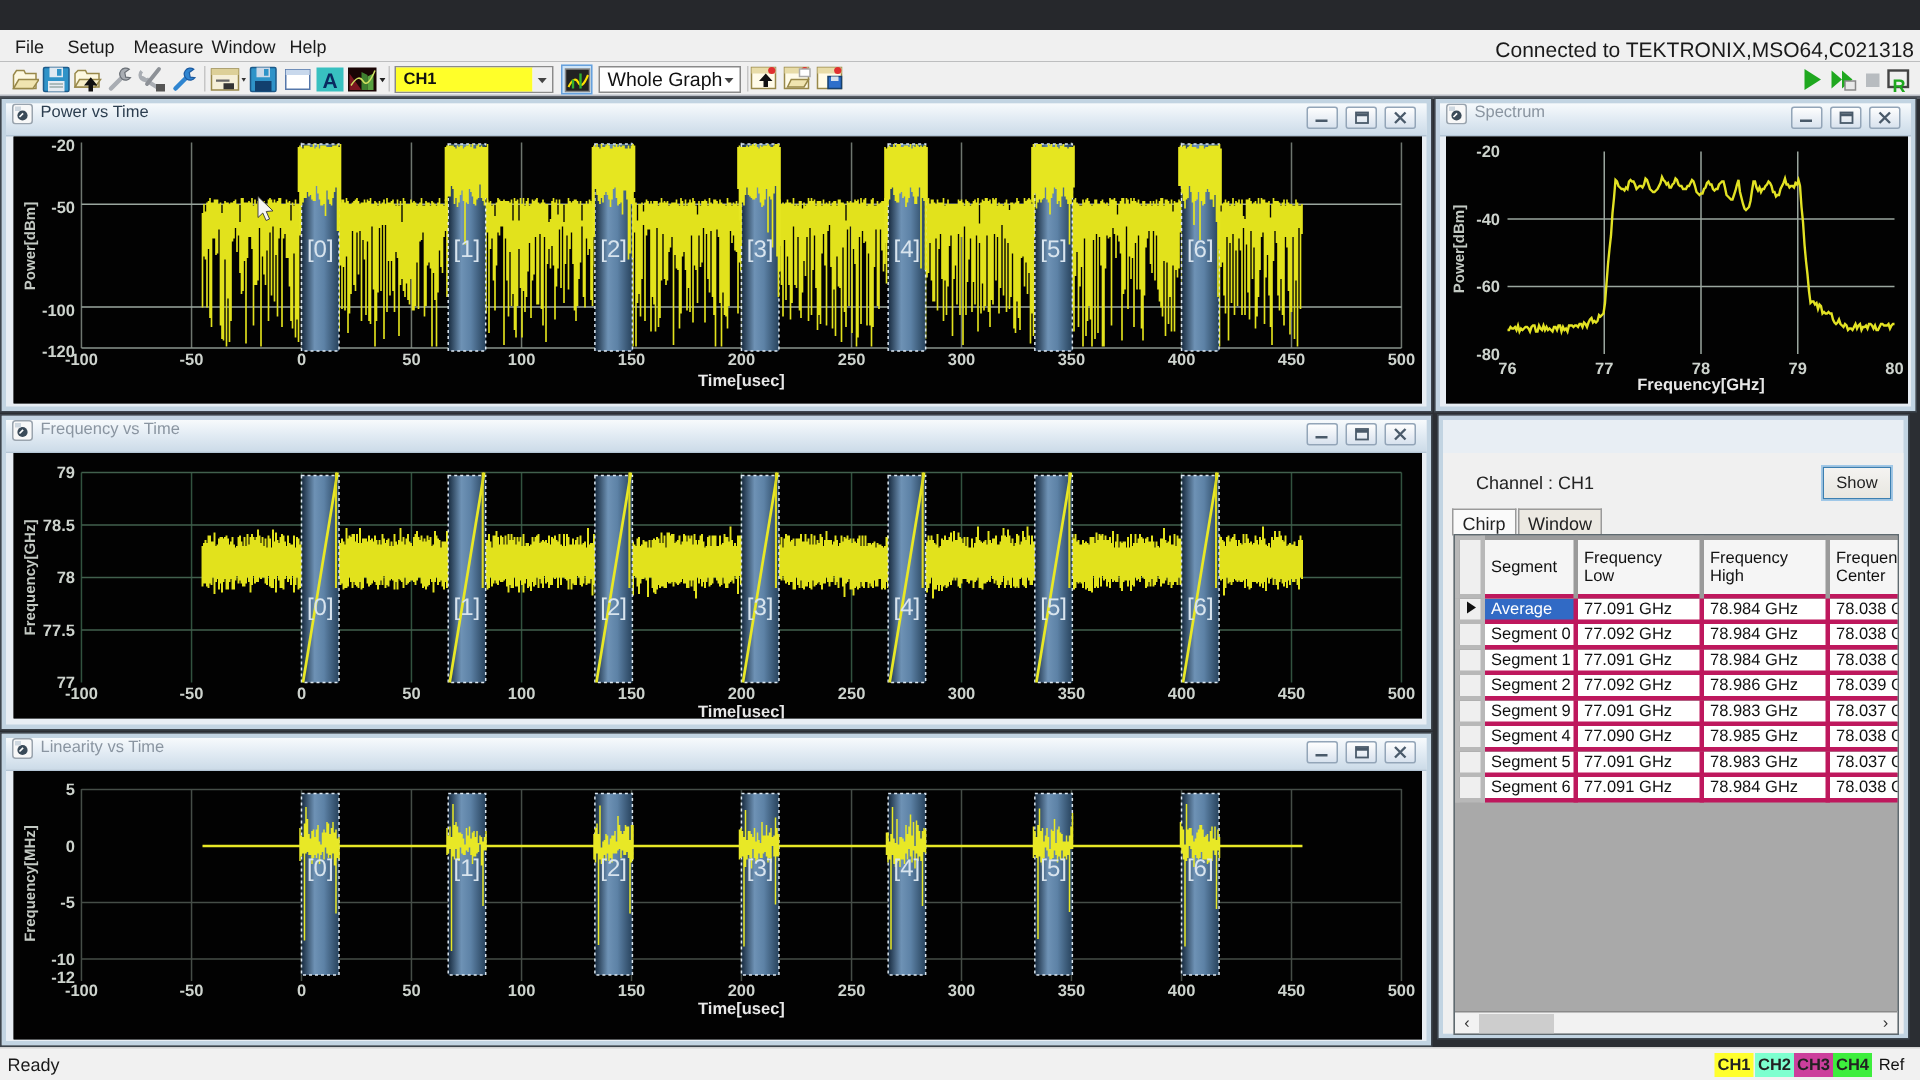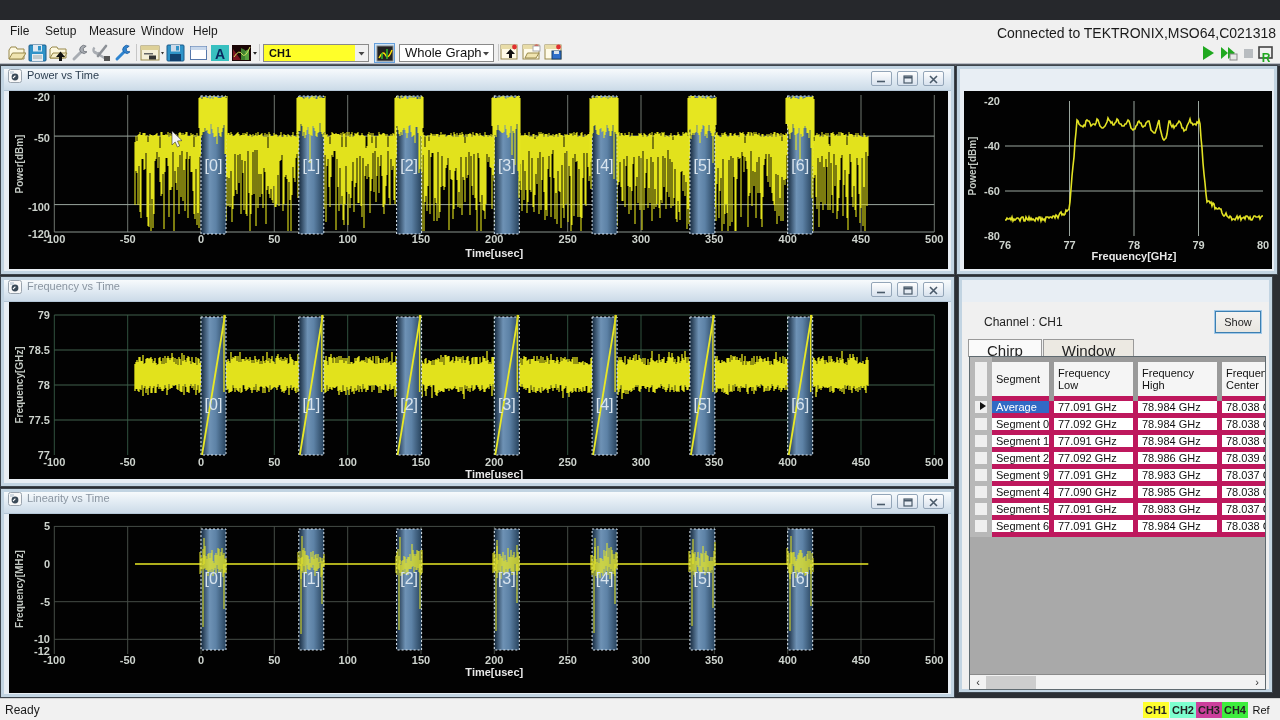--- a/index.html
+++ b/index.html
@@ -18,25 +18,25 @@
 .cwin{position:absolute;border:3px solid #c2d4e2;outline:1px solid #3c444c;background:#e8eef4}
 .ctitle{position:relative;height:22px;background:linear-gradient(180deg,#f7fafc 0%,#e3ecf4 45%,#ccdbe8 100%);display:flex;border-bottom:1px solid #b4c6d6}
 .wicon{margin-left:4px}
 .ctext{font-size:11px;margin-left:5px;white-space:nowrap}
 .wbtns{position:absolute;right:7px;top:2px;display:flex;gap:5px}
 .wbtn{width:21px;height:15px;background:linear-gradient(180deg,#fefefe,#d8e2ee);border:1px solid #93a5b8;border-radius:2px}
 .chart{position:absolute;background:#020202}
 .rbody{position:absolute;left:0;top:22px;right:0;bottom:0;background:#f0f0f0}
 .showbtn{position:absolute;left:253px;top:9px;width:46px;height:22px;border:1px solid #3c7fb1;outline:1px solid #a0c8e8;background:linear-gradient(180deg,#f4f3f1,#e8e6e0);font-size:11px;text-align:center;line-height:20px;color:#222}
 .tabs{position:absolute;left:6px;top:37px;display:flex}
-.tab{height:17px;padding:2px 18px 0;font-size:15px;color:#222;background:#ece9e2;border:1px solid #9a9a9a;border-bottom:none;margin-right:1px}
+.tab{height:17px;padding:2px 6px 0;font-size:12px;color:#222;background:#ece9e2;border:1px solid #9a9a9a;border-bottom:none;margin-right:1px}
 .tsel{background:#fafafa;height:18px}
 .grid{position:absolute;left:7px;top:54px;width:297px;height:334px;background:#a9a9a9;border:1px solid #5f6a70;overflow:hidden}
 .grid table{border-collapse:collapse;table-layout:fixed;width:330px}
-.grid td{border:5px solid #be185d;font-size:11px;color:#111;height:17px;padding:0 0 0 4px;background:#fff;overflow:hidden;white-space:nowrap}
+.grid td{border:3px solid #be185d;font-size:11px;color:#111;height:17px;padding:0 0 0 4px;background:#fff;overflow:hidden;white-space:nowrap}
 .grid .rh{width:17px;background:#efefef;border-color:#b8b8b8;padding:0 0 0 3px}
 .grid .h0,.grid .hv{background:#f5f5f5;color:#111;border-color:#9a9a9a}
 .grid .hrow td{height:39px;border-bottom:1px solid #707070}
 .grid .h0{vertical-align:middle}
 .grid .c0{width:62px}
 .grid .h0{width:62px}
 .grid .cv,.grid .hv{width:84px}
 .grid .sel{background:#316ac5;color:#fff}
 .hscroll{position:absolute;left:0px;bottom:0px;width:295px;height:15px;background:#f2f2f2;border-top:1px solid #8a8a8a}
 .sarr{position:absolute;left:1px;top:1px;width:14px;height:13px;font-size:11px;line-height:12px;text-align:center;color:#333}
@@ -255,20 +255,41 @@
           <text x="41" y="7.0" font-size="11" font-weight="bold" fill="#cdd3cd" text-anchor="end" dominant-baseline="middle">-20</text>
           <text x="41" y="48.1" font-size="11" font-weight="bold" fill="#cdd3cd" text-anchor="end" dominant-baseline="middle">-50</text>
           <text x="41" y="116.6" font-size="11" font-weight="bold" fill="#cdd3cd" text-anchor="end" dominant-baseline="middle">-100</text>
           <text x="41" y="144.0" font-size="11" font-weight="bold" fill="#cdd3cd" text-anchor="end" dominant-baseline="middle">-120</text>
           <text x="14" y="73" font-size="10" font-weight="bold" fill="#c3c9c3" text-anchor="middle" transform="rotate(-90 14 73)">Power[dBm]</text>
           <path d="M163 40 l0 14 l3.2 -3 l2.2 5 l2.3 -1 l-2.2 -5 l4.5 -0.4 z" fill="#f5f5f5" stroke="#333" stroke-width="0.6"></path>
         </svg>
       </div>
     </div>
     <div class="cwin" style="left:957px;top:66px;width:320px;height:208px">
+      <div class="ctitle">
+        <svg class="wicon" width="14" height="14">
+          <rect x="0.5" y="0.5" width="13" height="13" rx="2" fill="#f8f8f8" stroke="#9aa4ae"></rect>
+          <circle cx="7" cy="8" r="3.4" fill="#3a4a58"></circle>
+          <path d="M5 9l2.4-2.4" stroke="#fff" stroke-width="1.1"></path>
+          <rect x="2" y="2" width="4" height="3" fill="#cfd8e0"></rect>
+        </svg>
+        <span class="ctext" style="color:#8a95a1">Spectrum</span>
+        <div class="wbtns">
+          <div class="wbtn"><svg width="20" height="13">
+              <path d="M5 8.5h8" stroke="#4a5a6a" stroke-width="1.6"></path>
+            </svg></div>
+          <div class="wbtn"><svg width="20" height="13">
+              <rect x="6" y="3" width="8" height="7" fill="none" stroke="#4a5a6a" stroke-width="1.2"></rect>
+              <path d="M6 4.5h8" stroke="#4a5a6a" stroke-width="2"></path>
+            </svg></div>
+          <div class="wbtn"><svg width="20" height="13">
+              <path d="M6 3l7 7M13 3l-7 7" stroke="#4a5a6a" stroke-width="1.6"></path>
+            </svg></div>
+        </div>
+      </div>
       <div class="chart" style="left:4px;top:22px;width:308px;height:178px"><svg width="308" height="178">
           <rect width="100%" height="100%" fill="#020202"></rect>
           <path d="M105.5 10V145M170.0 10V145M234.5 10V145M41.0 55.0H299.0M41.0 100.0H299.0" stroke="#9aa69e" stroke-width="1" fill="none"></path>
           <polyline points="41,129 42,129 43,127 44,128 45,128 46,127 47,129 48,126 49,130 50,128 51,129 52,128 53,127 54,127 55,128 56,130 57,127 58,126 59,126 60,130 61,130 62,126 63,128 64,129 65,126 66,129 67,127 68,129 69,128 70,129 71,130 72,127 73,127 74,129 75,126 76,126 77,130 78,127 79,129 80,128 81,130 82,126 83,126 84,126 85,127 86,126 87,126 88,127 89,125 90,125 91,127 92,124 93,125 94,127 95,124 96,122 97,121 98,124 99,123 100,124 101,123 102,119 103,120 104,119 105,118 106,111 107,98 108,85 109,75 110,66 111,51 112,41 113,29 114,30 115,33 116,34 117,35 118,35 119,36 120,34 121,35 122,30 123,29 124,30 125,30 126,32 127,35 128,34 129,33 130,33 131,34 132,32 133,28 134,29 135,32 136,35 137,36 138,37 139,37 140,36 141,35 142,33 143,31 144,27 145,29 146,30 147,32 148,31 149,34 150,34 151,32 152,31 153,28 154,29 155,32 156,33 157,33 158,35 159,35 160,35 161,33 162,33 163,31 164,29 165,30 166,33 167,37 168,38 169,39 170,38 171,38 172,35 173,34 174,31 175,30 176,32 177,32 178,35 179,36 180,35 181,35 182,32 183,31 184,30 185,30 186,34 187,39 188,40 189,41 190,42 191,42 192,39 193,36 194,32 195,29 196,37 197,41 198,45 199,48 200,49 201,48 202,47 203,43 204,36 205,30 206,30 207,34 208,36 209,34 210,37 211,35 212,35 213,33 214,32 215,30 216,31 217,33 218,37 219,37 220,40 221,39 222,39 223,35 224,33 225,31 226,28 227,32 228,32 229,34 230,33 231,33 232,34 233,31 234,32 235,29 236,33 237,47 238,57 239,72 240,83 241,92 242,103 243,111 244,110 245,110 246,112 247,111 248,115 249,112 250,113 251,118 252,117 253,118 254,118 255,117 256,118 257,118 258,122 259,124 260,125 261,124 262,122 263,125 264,126 265,127 266,125 267,126 268,129 269,128 270,128 271,129 272,127 273,125 274,128 275,126 276,125 277,129 278,127 279,127 280,126 281,128 282,125 283,125 284,126 285,128 286,126 287,129 288,129 289,127 290,125 291,125 292,126 293,126 294,126 295,125 296,128 297,126 298,125 299,125" stroke="#e2e224" stroke-width="1.6" fill="none"></polyline>
           <text x="41.0" y="158" font-size="11" font-weight="bold" fill="#cdd3cd" text-anchor="middle">76</text>
           <text x="105.5" y="158" font-size="11" font-weight="bold" fill="#cdd3cd" text-anchor="middle">77</text>
           <text x="170.0" y="158" font-size="11" font-weight="bold" fill="#cdd3cd" text-anchor="middle">78</text>
           <text x="234.5" y="158" font-size="11" font-weight="bold" fill="#cdd3cd" text-anchor="middle">79</text>
           <text x="299.0" y="158" font-size="11" font-weight="bold" fill="#cdd3cd" text-anchor="middle">80</text>
           <text x="170.0" y="169" font-size="11" font-weight="bold" fill="#e8e8e8" text-anchor="middle">Frequency[GHz]</text>

